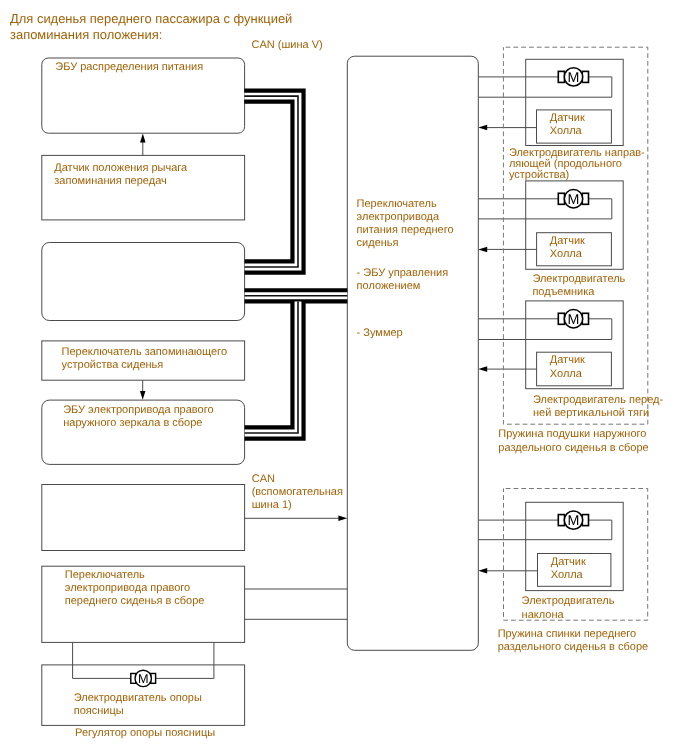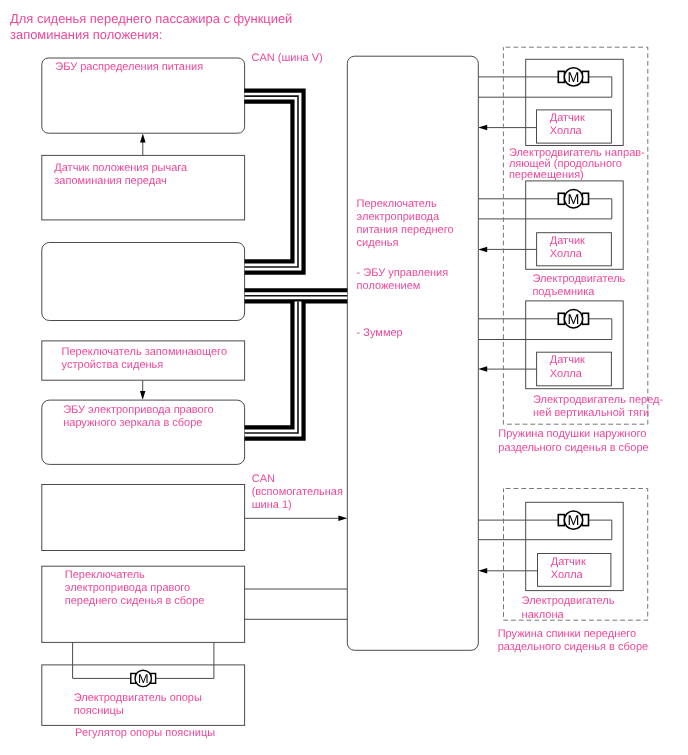--- a/index.html
+++ b/index.html
@@ -3,21 +3,21 @@
 <meta charset="utf-8">
 <title>Electric power seat wiring diagram</title>
 <style>
   html,body{margin:0;padding:0;background:#ffffff;}
   body{width:688px;height:755px;position:relative;overflow:hidden;
        font-family:"Liberation Sans",sans-serif;color:#000000;
        -webkit-font-smoothing:antialiased;text-rendering:geometricPrecision;}
   #root{position:absolute;left:0;top:0;width:688px;height:755px;background:#ffffff;}
   #d{position:absolute;left:0;top:0;}
   .lbl{position:absolute;font-family:"Liberation Sans",sans-serif;
-       font-size:11px;line-height:13.2px;color:#ec4899;
+       font-size:11px;line-height:13.2px;color:#a16207;
        width:max-content;font-size:11px;}
   .lbl>div{white-space:pre;}
 </style>
 </head>
 <body>
 
 <div id="root">
 <svg id="d" width="688" height="755" viewBox="0 0 688 755">
   <rect x="41.8" y="58" width="202.8" height="75.2" rx="6.5" ry="6.5" fill="none" stroke="#4a4a4a" stroke-width="1"></rect>
   <rect x="41.8" y="155.4" width="202.8" height="64.5" rx="0" ry="0" fill="none" stroke="#4a4a4a" stroke-width="1"></rect>
@@ -143,36 +143,36 @@
   <div>питания переднего</div>
   <div>сиденья</div>
 </div>
 <div class="lbl" style="left:356.6px;top:266.5px">
   <div>- ЭБУ управления</div>
   <div>положением</div>
 </div>
 <div class="lbl" style="left:356.6px;top:326.7px">
   <div>- Зуммер</div>
 </div>
-<div class="lbl" style="left:251.5px;top:52px">
+<div class="lbl" style="left:251.5px;top:39px">
   <div>CAN (шина V)</div>
 </div>
 <div class="lbl" style="left:251.7px;top:473px">
   <div>CAN</div>
   <div>(вспомогательная</div>
   <div>шина 1)</div>
 </div>
 <div class="lbl" style="left:549.7px;top:111.9px">
   <div>Датчик</div>
   <div>Холла</div>
 </div>
 <div class="lbl" style="left:508.9px;top:147.5px;line-height:11px">
   <div>Электродвигатель направ-</div>
   <div>ляющей (продольного</div>
-  <div>перемещения)</div>
+  <div>устройства)</div>
 </div>
 <div class="lbl" style="left:549.8px;top:234.9px">
   <div>Датчик</div>
   <div>Холла</div>
 </div>
 <div class="lbl" style="left:532.4px;top:272.9px">
   <div>Электродвигатель</div>
   <div>подъемника</div>
 </div>
 <div class="lbl" style="left:549.8px;top:354.4px">

